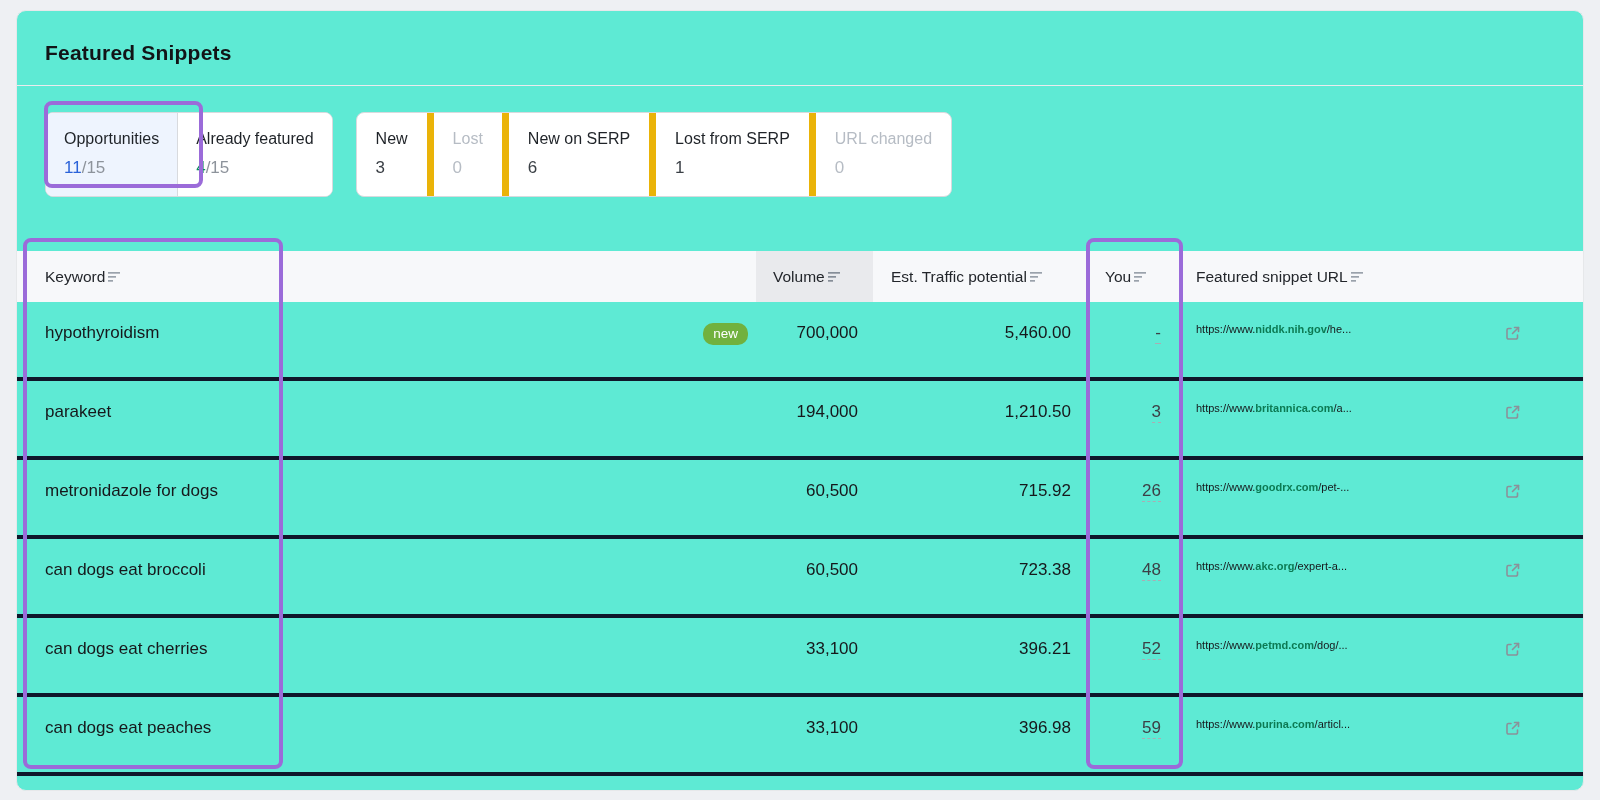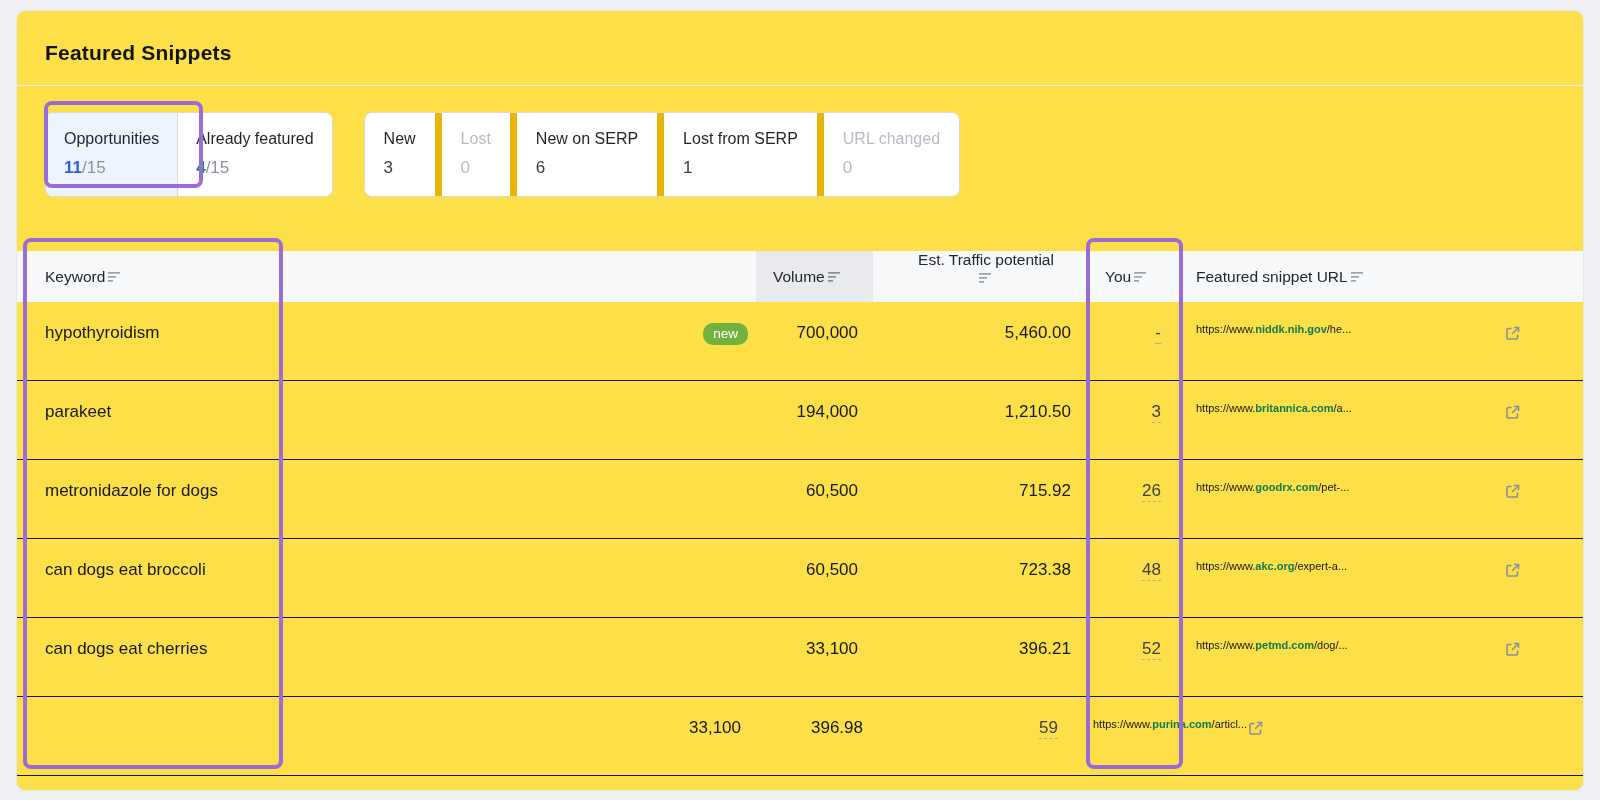--- a/index.html
+++ b/index.html
@@ -6,44 +6,44 @@
   html,body { width:1600px; height:800px; overflow:hidden; }
   body {
     background:#eef0f3;
     font-family:"Liberation Sans","DejaVu Sans",sans-serif;
     color:#16181b;
     position:relative;
   }
   .card {
     position:relative;
     margin:10px 16px;
-    background:#fde047;
+    background:#5eead4;
     border-radius:10px;
     padding:0 28px 14px;
     min-height:780px;
     border:1px solid #e6e8ea;
   }
   .card-header {
     margin:0 -28px;
     padding:30px 28px 20px;
     border-bottom:1px solid #ebebed;
   }
   .page-title { font-size:21px; font-weight:700; color:#121417; letter-spacing:.2px; }
 
   
-  .controls { display:flex; gap:31px; margin-top:26px; align-items:stretch; }
+  .controls { display:flex; gap:23px; margin-top:26px; align-items:stretch; }
   .tab-group, .filter-group {
     display:flex; border:1px solid #d8dade; border-radius:8px; background:#fff; overflow:hidden;
   }
   .tab { padding:16px 18px 18px; min-width:120px; cursor:pointer; background:#fff; }
   .tab + .tab { border-left:1px solid #d8dade; }
   .tab.selected { background:#eef4fe; }
   .tab-label { font-size:16px; color:#1f2328; line-height:19px; white-space:nowrap; }
   .tab-count { margin-top:9px; font-size:17px; line-height:21px; }
-  .count-num { font-weight:700; }
+  .count-num { font-weight:400; }
   .tab.selected .count-num { color:#2a62d9; }
   .tab.alt .count-num { color:#0e8a5f; }
   .count-suffix { color:#8d939b; font-weight:400; }
 
   .filter-cell { padding:16px 19px 18px; cursor:pointer; white-space:nowrap; }
   .filter-cell + .filter-cell { border-left:7px solid #eab308; }
   .filter-label { font-size:16px; color:#1f2328; line-height:19px; }
   .filter-count { margin-top:9px; font-size:17px; color:#3a3f45; line-height:21px; }
   .filter-cell.disabled .filter-label, .filter-cell.disabled .filter-count { color:#b6bcc4; }
 
@@ -54,26 +54,26 @@
     grid-template-columns:711px 117px 208px 103px 1fr;
     margin:0 -28px;
     padding:0 28px;
   }
   .thead { background:#f7f8fa; height:51px; align-items:stretch; }
   .th {
     font-size:15.5px; color:#23262b;
     display:flex; align-items:center; gap:3px; cursor:pointer; white-space:nowrap;
   }
   .th-volume { background:#e9eaed; padding-left:17px; }
-  .th-traffic { padding-left:18px;flex-direction:column; }
+  .th-traffic { padding-left:18px; }
   .th-you { padding-left:24px; }
   .th-url { padding-left:12px; }
   .sort-icon { display:inline-flex; align-items:center; }
 
-  .tr { border-bottom:1px solid #0f172a; height:79px; }
+  .tr { border-bottom:4px solid #0f172a; height:79px; }
   .td { padding-top:21px; font-size:17px; color:#16181b; }
   .td-keyword { display:flex; justify-content:space-between; align-items:flex-start; padding-right:8px; }
   .td-volume { text-align:right; padding-right:15px; }
   .td-traffic { text-align:right; padding-right:10px; }
   .td-you { text-align:right; padding-right:23px; }
   .you-link {
     color:#3c4046; text-decoration:none;
     border-bottom:1.5px dashed #a9adb3; padding-bottom:1px; cursor:pointer;
   }
   .td-url { padding-left:12px; padding-right:34px; display:flex; justify-content:space-between; align-items:flex-start; }
@@ -290,20 +290,23 @@
             <svg width="17" height="17" viewBox="0 0 17 17" fill="none" stroke="#8b9199" stroke-width="1.6" stroke-linecap="round" stroke-linejoin="round">
               <path d="M7 3.5H4.5A1.5 1.5 0 0 0 3 5v7.5A1.5 1.5 0 0 0 4.5 14H12a1.5 1.5 0 0 0 1.5-1.5V10"></path>
               <path d="M10.5 2.5h4v4"></path>
               <path d="M14.5 2.5L8.5 8.5"></path>
             </svg>
           </span>
       </div>
     </div>
 
     <div class="tr">
+      <div class="td td-keyword">
+        <span>can dogs eat peaches</span>
+      </div>
       <div class="td td-volume">33,100</div>
       <div class="td td-traffic">396.98</div>
       <div class="td td-you"><span class="you-link">59</span></div>
       <div class="td td-url">
         <span class="url-link"><span>https://www.</span><span class="url-domain">purina.com</span><span>/articl...</span></span>
         <span class="external-link">
             <svg width="17" height="17" viewBox="0 0 17 17" fill="none" stroke="#8b9199" stroke-width="1.6" stroke-linecap="round" stroke-linejoin="round">
               <path d="M7 3.5H4.5A1.5 1.5 0 0 0 3 5v7.5A1.5 1.5 0 0 0 4.5 14H12a1.5 1.5 0 0 0 1.5-1.5V10"></path>
               <path d="M10.5 2.5h4v4"></path>
               <path d="M14.5 2.5L8.5 8.5"></path>

